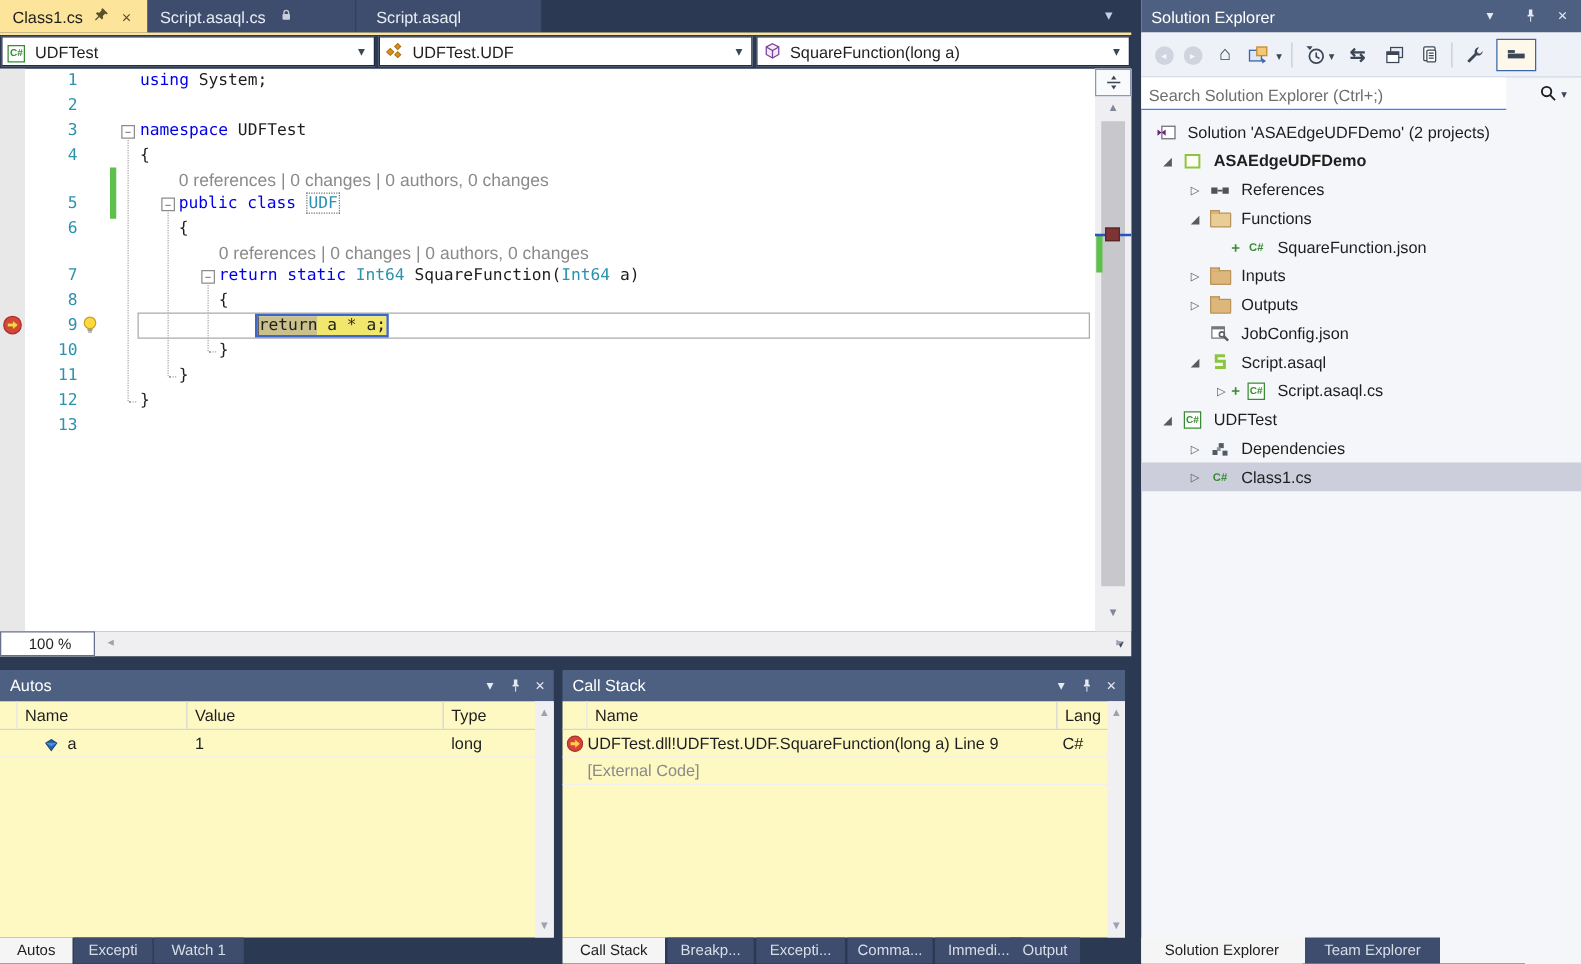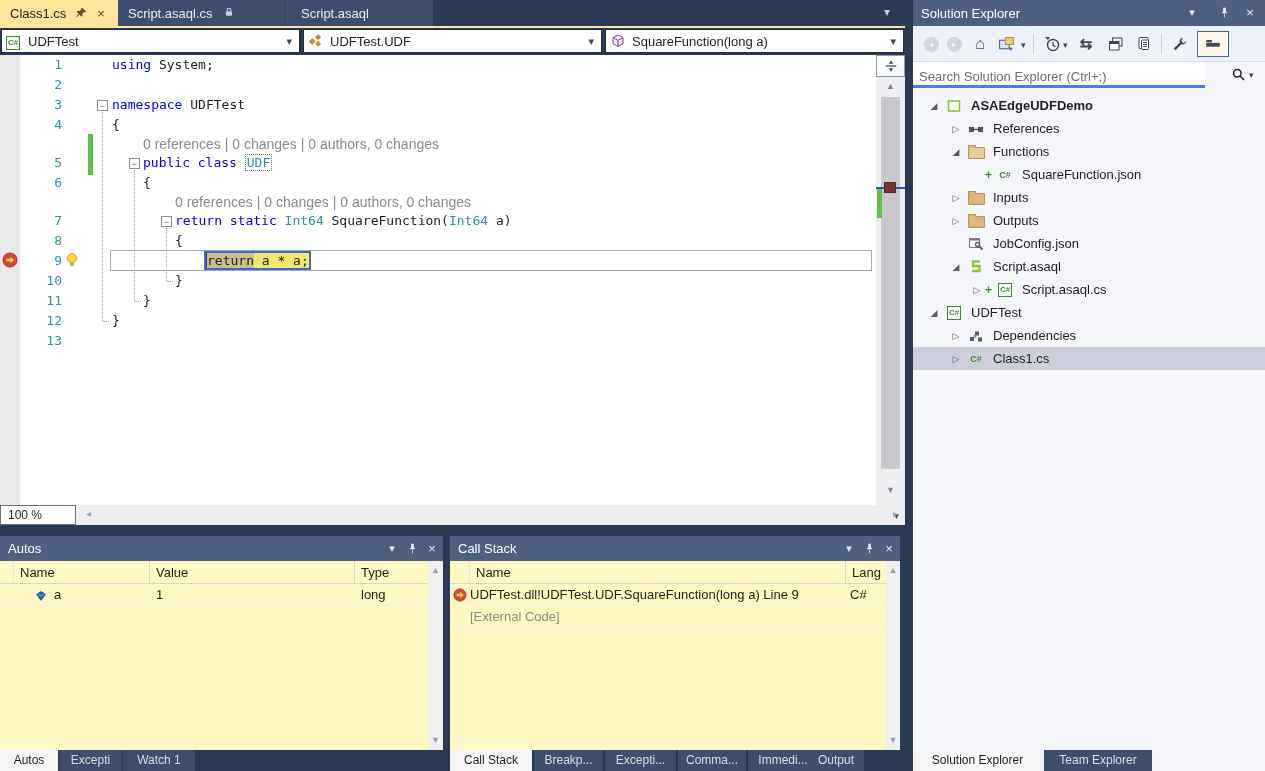--- a/index.html
+++ b/index.html
@@ -57,21 +57,21 @@
   .sb-arrow{position:absolute;width:29px;text-align:center;color:#7E8697;font-size:9px}
   #vthumb{left:881px;top:42px;width:19px;height:372px;background:#C8C8CC}
   #map-green{left:877px;top:133px;width:5px;height:30px;background:#5CC04B}
   #map-blue{left:876px;top:132px;width:29px;height:2px;background:#2A52C8}
   #map-bp{left:884px;top:127px;width:12px;height:11px;background:#7E3434;border:1px solid #5A2525;box-sizing:border-box}
 
   
   #ebottom{left:0;top:505px;width:905px;height:20px;background:#EFEFF2}
   #zoom-combo{left:0;top:0;width:76px;height:20px;background:#fff;border:1px solid #66708A;box-sizing:border-box;
               display:flex;align-items:center;font-size:12px}
-  #zoom-combo .lbl{margin-left:7px}
+  #zoom-combo .lbl{margin-left:22px}
   #zoom-combo .dd{position:absolute;right:6px;font-size:10px;color:#3B4757}
   .hs-arrow{position:absolute;top:3px;color:#9BA2B0;font-size:10px}
 
   
   .twin-title{position:absolute;height:25px;background:#4D6082;color:#FFFFFF;display:flex;align-items:center;font-size:13px}
   .twin-title .t{margin-left:8px}
   .t-ico{position:absolute;top:0;height:25px;display:flex;align-items:center;justify-content:center;width:18px;color:#E6EAF2;font-size:11px}
   .panel{position:absolute;background:#fef9c3}
   .grid-h{display:flex;height:23px;line-height:23px;border-bottom:1px solid #D5D5D8;box-sizing:border-box}
   .gc{border-right:1px solid #D5D5D8;padding-left:6px;box-sizing:border-box;flex:none}
@@ -87,21 +87,21 @@
   #autos-tabs,#cs-tabs,#se-tabs{position:absolute;top:750px;height:21px}
 
   
   #se{left:913px;top:0;width:352px;height:771px;background:#F5F6F9}
   #se-toolbar{position:absolute;left:0;top:26px;width:352px;height:36px;background:#EEF1F7;border-bottom:1px solid #D4DAE6;box-sizing:border-box}
   .tb-ico{position:absolute;top:9px;width:18px;height:18px;display:flex;align-items:center;justify-content:center;color:#3B4757}
   .tb-sep{position:absolute;top:8px;width:1px;height:20px;background:#C4CBDA}
   .tb-dd{position:absolute;top:14px;font-size:9px;color:#3B4757}
   .disab{opacity:.55}
   .circ{width:15px;height:15px;border-radius:50%;background:#B6BDCB;color:#fff;font-size:8px;line-height:15px;text-align:center}
-  #se-search{position:absolute;left:0;top:62px;width:292px;height:26px;background:#FFFFFF;border-bottom:3px solid #3b82f6;box-sizing:border-box}
+  #se-search{position:absolute;left:0;top:62px;width:292px;height:26px;background:#FFFFFF;border-bottom:1px solid #3b82f6;box-sizing:border-box}
   #se-search input{position:absolute;left:4px;top:3px;width:300px;height:20px;border:none;outline:none;font-size:13px;
                    font-family:"Liberation Sans",sans-serif;color:#1E1E1E;background:transparent}
   #se-search input::placeholder{color:#6D6D6D}
   #tree{position:absolute;left:0;top:94px;width:352px}
   .trow{display:flex;align-items:center;height:23px;box-sizing:border-box}
   .trow.sel{background:#CCCEDB}
   .texp{flex:none;width:22px;text-align:center;color:#5A5A5A;font-size:9px}
   .ticon{flex:none;width:18px;height:16px;margin-right:8px;display:flex;align-items:center;justify-content:center}
   .tlabel{white-space:nowrap}
   .plus{color:#388A34;font-weight:bold;width:11px;flex:none;font-size:12px}
@@ -455,20 +455,30 @@
       <svg width="15" height="15" viewBox="0 0 16 16">
           <circle cx="6.7" cy="6.7" r="4" fill="none" stroke="#1E1E1E" stroke-width="1.6"></circle>
           <path d="M9.7 9.7l4.2 4.2" stroke="#1E1E1E" stroke-width="1.6"></path>
         </svg>
     </span>
     <span class="abs" style="left:336px;top:8px;font-size:9px;color:#3B4757">▾</span>
   </div>
 
   <div id="tree">
 
+    <div class="trow" style="padding-left:11px">
+      <span class="ticon">
+        <svg width="16" height="16" viewBox="0 0 16 16">
+            <rect x="4.5" y="3" width="10.5" height="10" fill="#FFF" stroke="#6A6F77"></rect>
+            <path d="M1 5.5l3.2 2.5L1 10.5z" fill="#68217A"></path>
+            <path d="M7.5 10.5L4.3 8l3.2-2.5z" fill="#68217A"></path>
+          </svg>
+      </span>
+      <span class="tlabel">Solution 'ASAEdgeUDFDemo' (2 projects)</span>
+    </div>
 
     <div class="trow" style="padding-left:10px">
       <span class="texp">◢</span>
       <span class="ticon">
         <svg width="16" height="16" viewBox="0 0 16 16">
             <rect x="2.5" y="3" width="11" height="10" fill="#FDFDF5" stroke="#8CC63F" stroke-width="1.6"></rect>
           </svg>
       </span>
       <span class="tlabel" style="font-weight:bold">ASAEdgeUDFDemo</span>
     </div>

